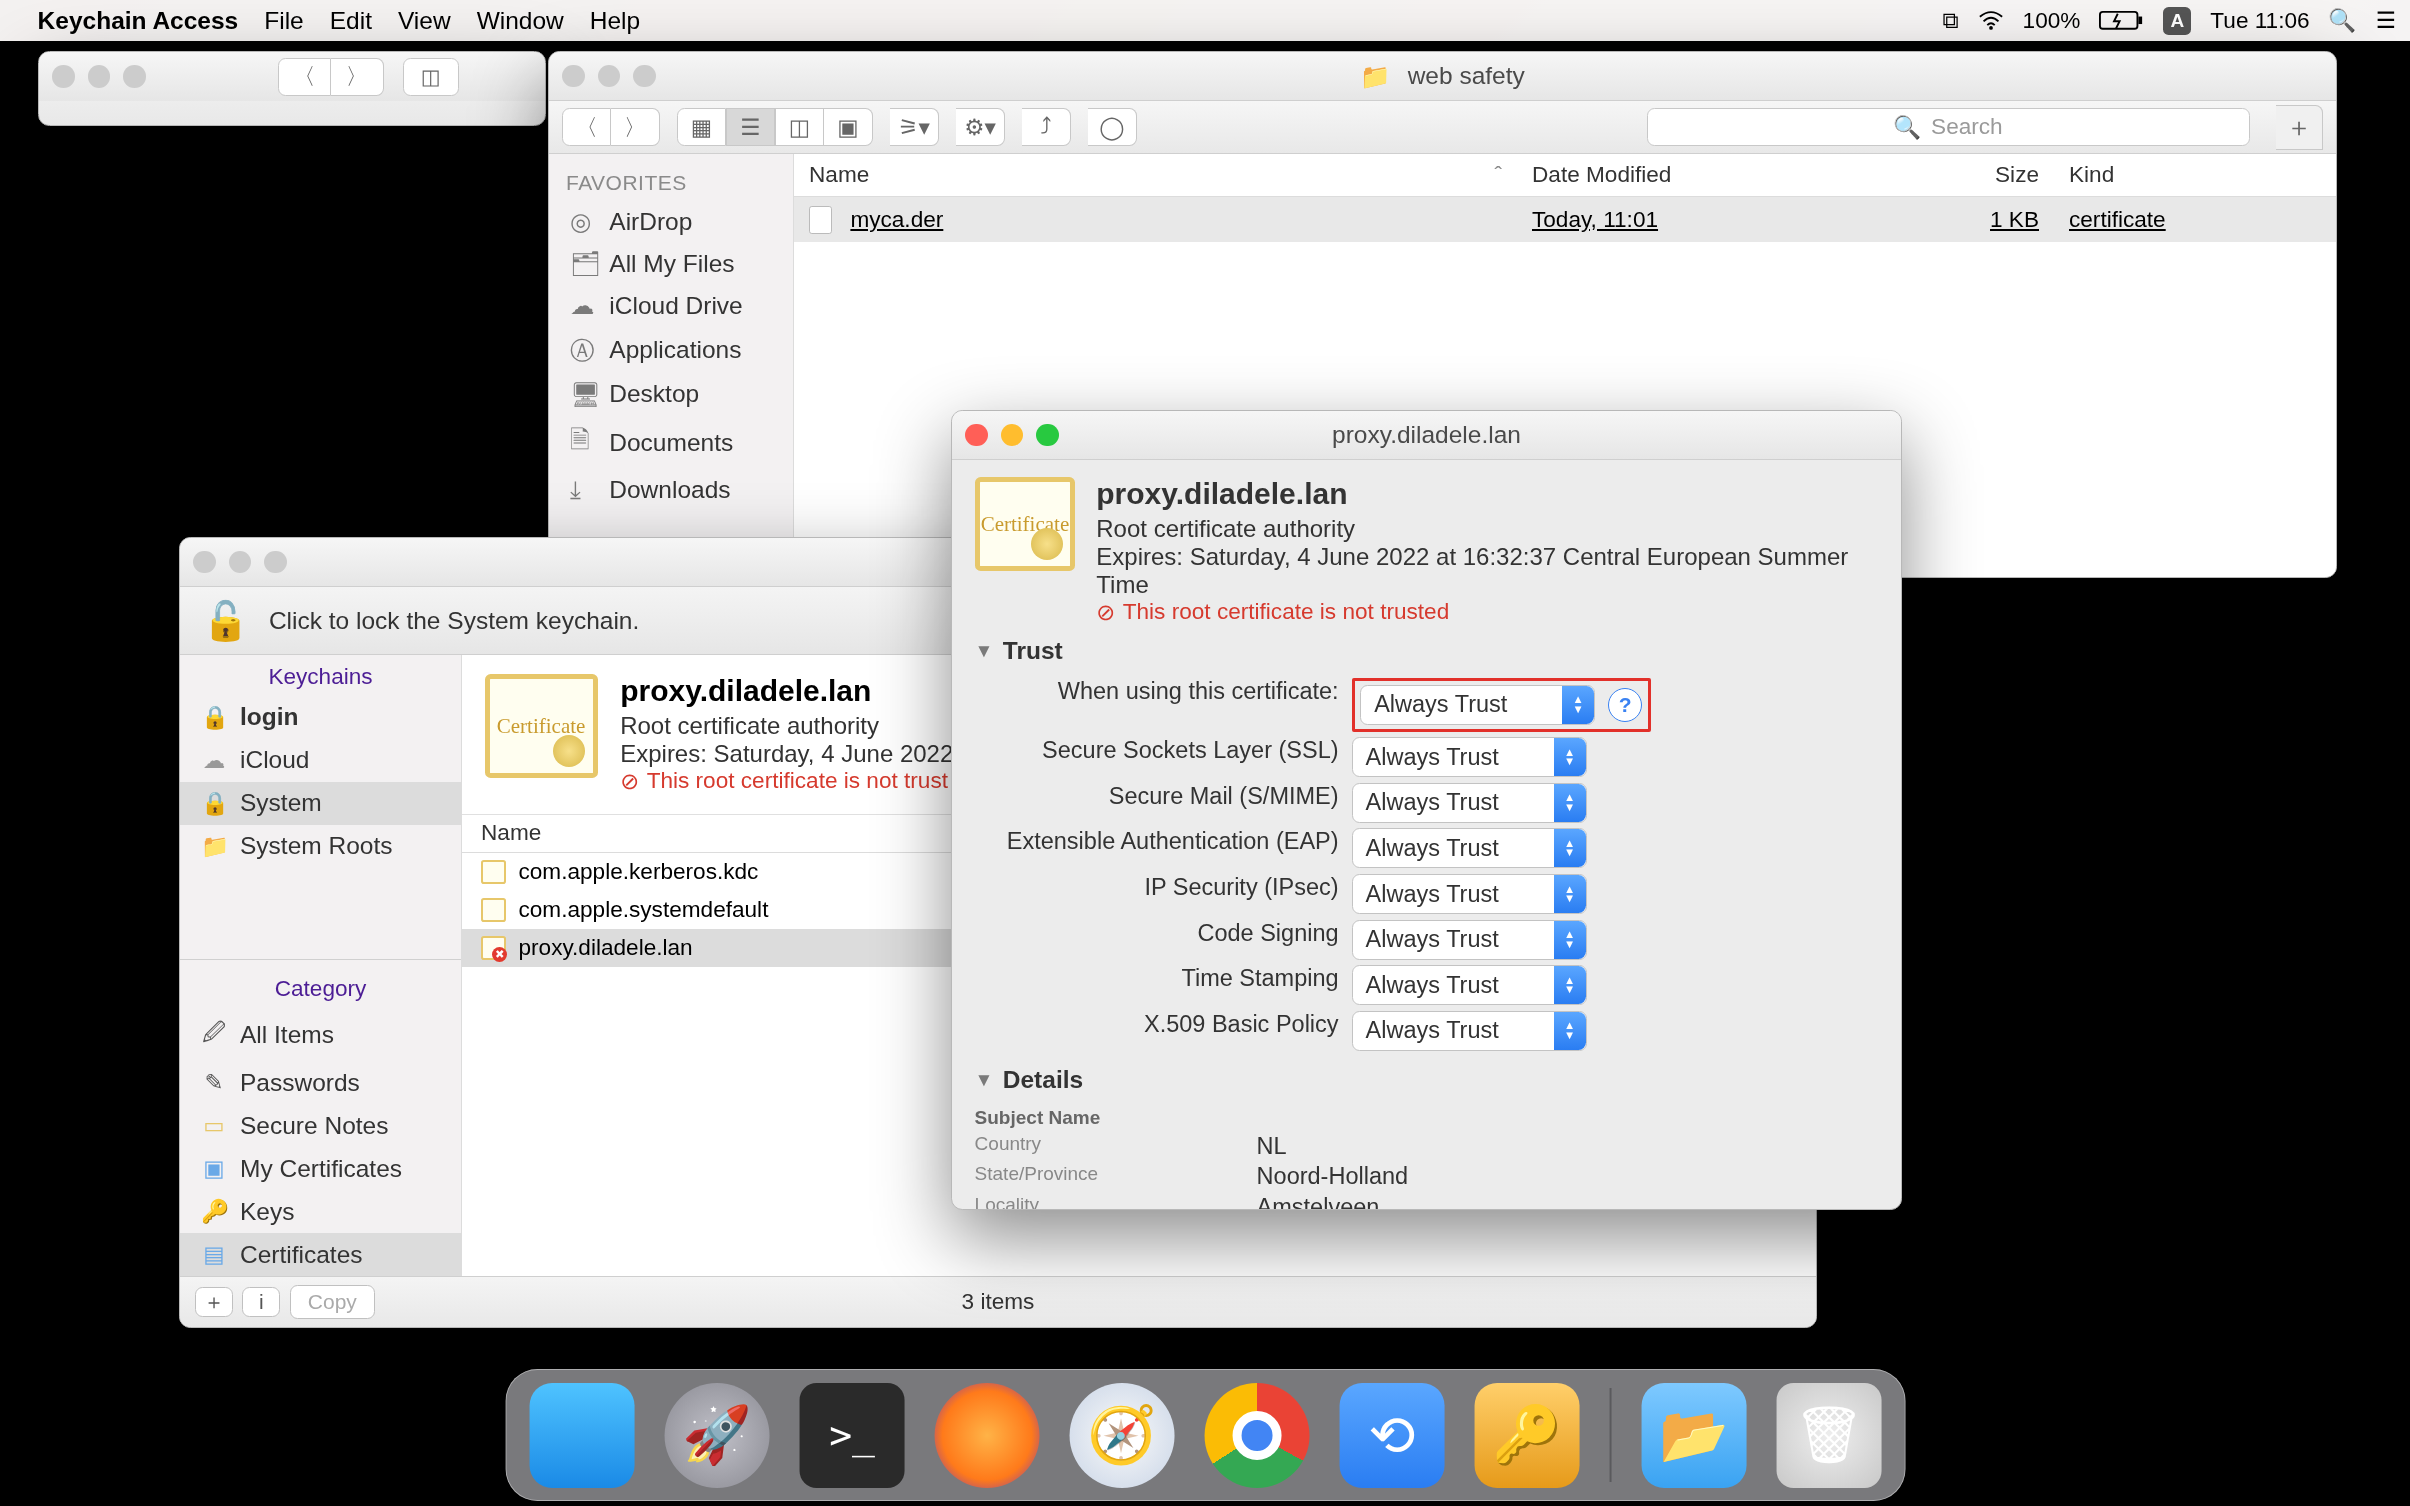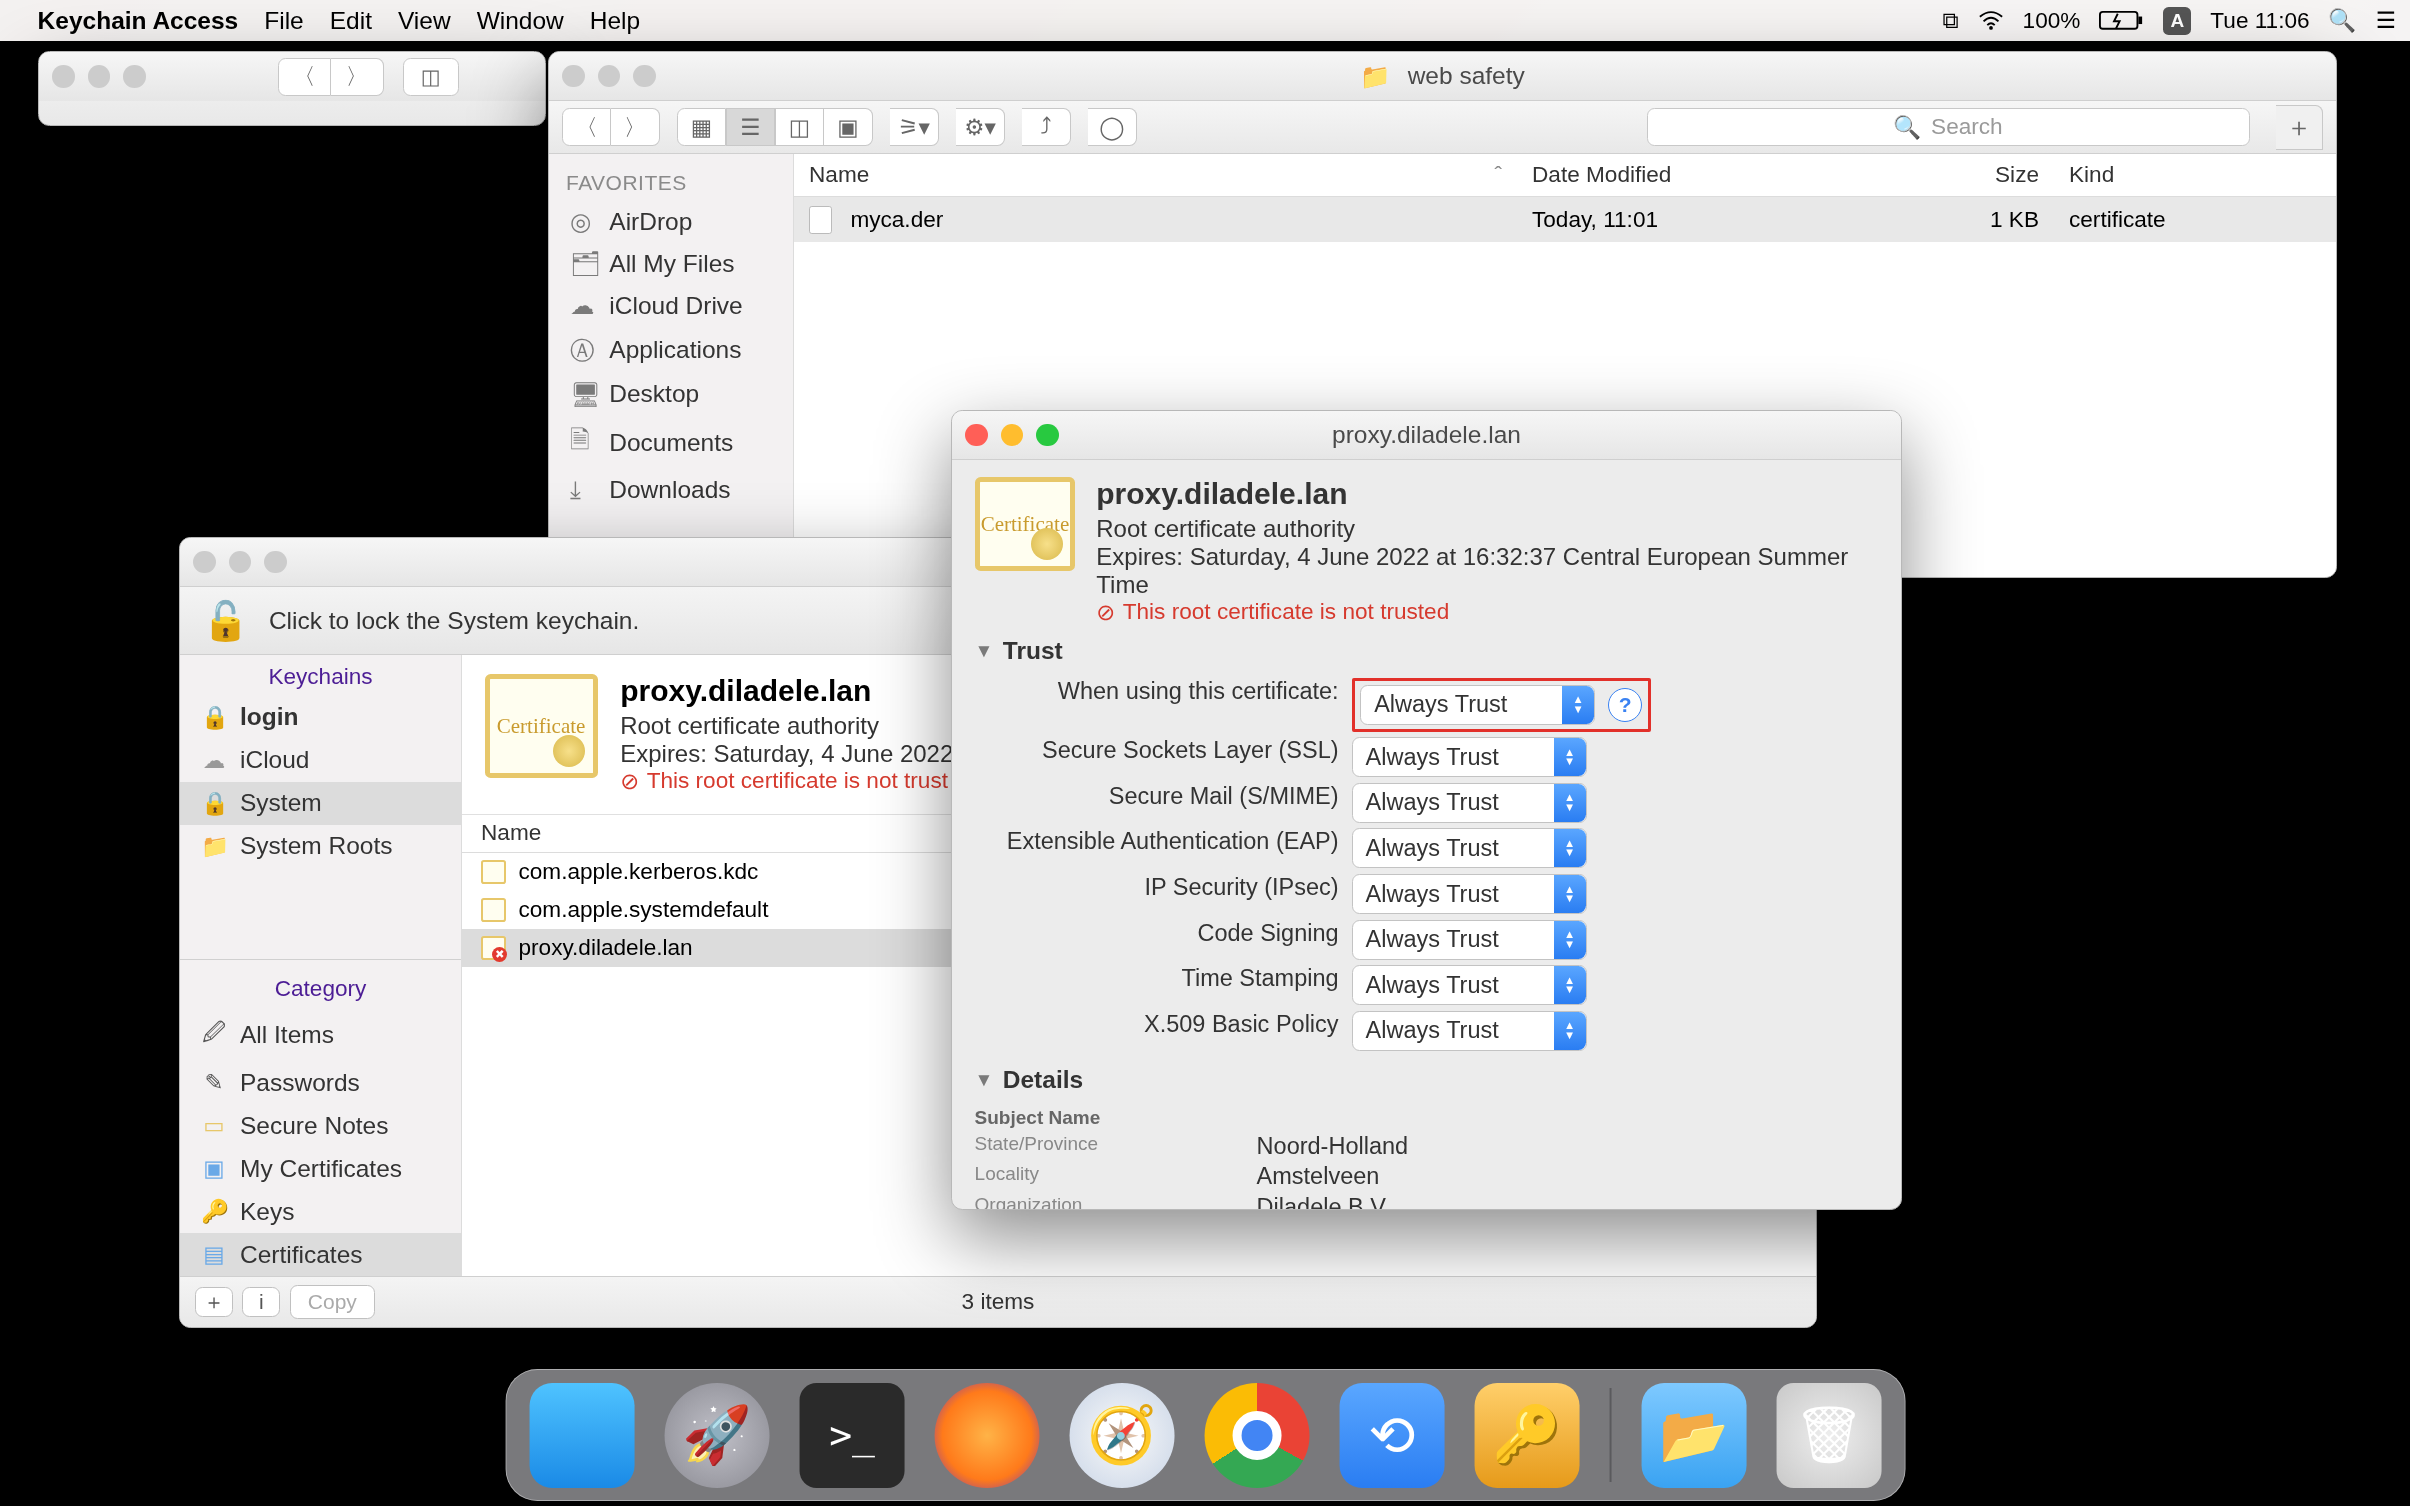--- a/index.html
+++ b/index.html
@@ -51,21 +51,21 @@
 .finder-sidebar .item .ic { width: 28px; color: #7a7a7a; font-size: 24.5px; }
 .finder-list { flex: 1; }
 .finder-list .cols { display: flex; height: 43px; background: #fff; border-bottom: 0.9px solid #dcdcdc; font-size: 22.6px; color: #333; align-items: center; }
 .finder-list .cols > div { padding: 0 15px; }
 .col-name { flex: 1; display: flex; align-items: center; gap: 7.5px; }
 .col-date { width: 433px; }
 .col-size { width: 104px; text-align: right; }
 .col-kind { width: 282px; }
 .finder-list .row { display: flex; height: 45px; align-items: center; font-size: 22.6px; }
 .finder-list .row.sel { background: #e8e8e8; }
-.finder-list .row > div { padding: 0 15px; }
+.finder-list .row > div { padding: 0 15px; text-decoration: underline; }
 .file-ic { display:inline-block; width:22.6px; height:28px; background:#fff; border:0.9px solid #bbb; border-radius:2.8px; margin-right:11.3px; vertical-align:middle; position:relative; }
 .folder-ic-blue { color:#53b1f6; font-size:24.5px; margin-right:7.5px; }
 
 
 .keychain { top: 537px; left: 179px; width: 1638px; height: 791px; }
 .keychain .lockbar { height: 68px; background: linear-gradient(#f4f4f4,#e6e6e6); border-bottom: 0.9px solid #cfcfcf; display: flex; align-items: center; padding: 0 22.6px; gap: 19px; font-size: 24.5px; color: #333; }
 .lock-ic { font-size: 38px; }
 .keychain-body { display: flex; height: calc(100% - 49px - 68px - 51px); }
 .kc-sidebar { width: 282px; background: #f3f1f2; border-right: 0.9px solid #dcdcdc; display: flex; flex-direction: column; }
 .kc-sidebar .hdr { text-align: center; color: #4c1d95; font-size: 22.6px; padding: 9.4px 0 5.6px; }
@@ -474,20 +474,24 @@
         <span class="disclose">▼</span>
         <span>Details</span>
       </div>
     <div class="details">
       <div class="drow">
           <div class="dlbl" style="font-weight:600;color:#666;">Subject Name</div>
           <div class="dval"></div>
         </div>
       <div id="detail-rows">
           <div class="drow">
+            <div class="dlbl">Country</div>
+            <div class="dval">NL</div>
+          </div>
+          <div class="drow">
             <div class="dlbl">State/Province</div>
             <div class="dval">Noord-Holland</div>
           </div>
           <div class="drow">
             <div class="dlbl">Locality</div>
             <div class="dval">Amstelveen</div>
           </div>
           <div class="drow">
             <div class="dlbl">Organization</div>
             <div class="dval">Diladele B.V.</div>

